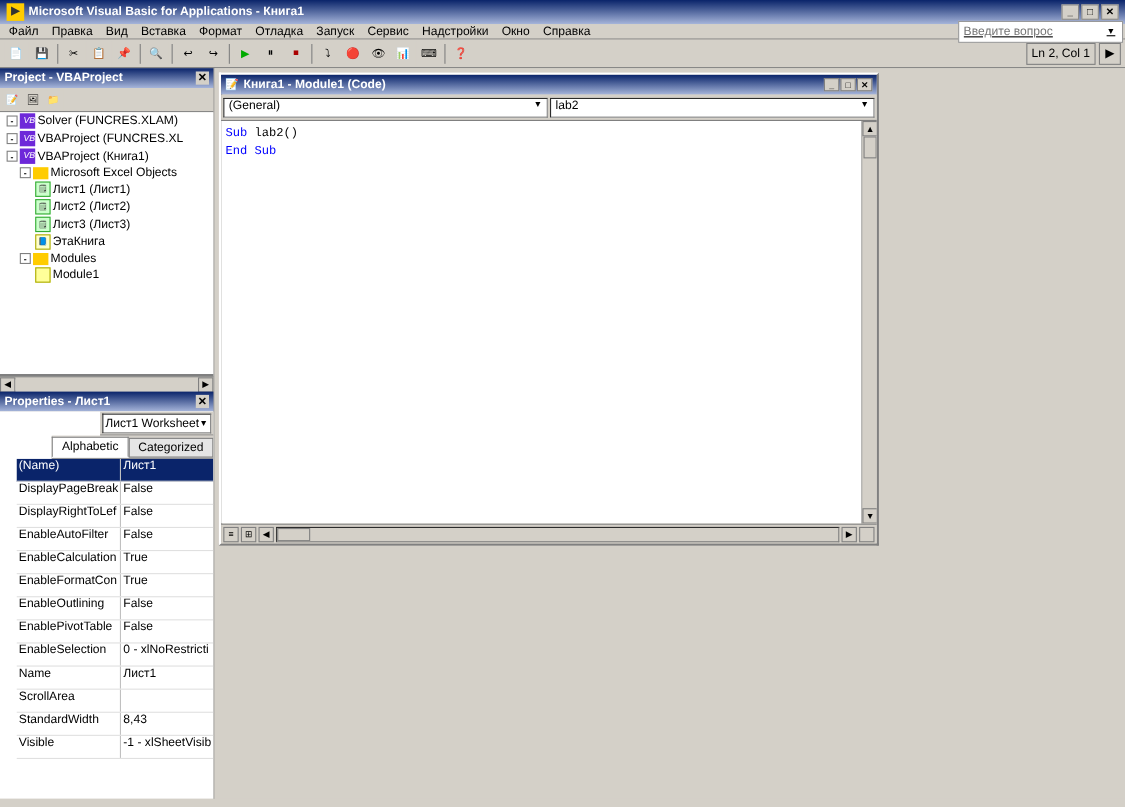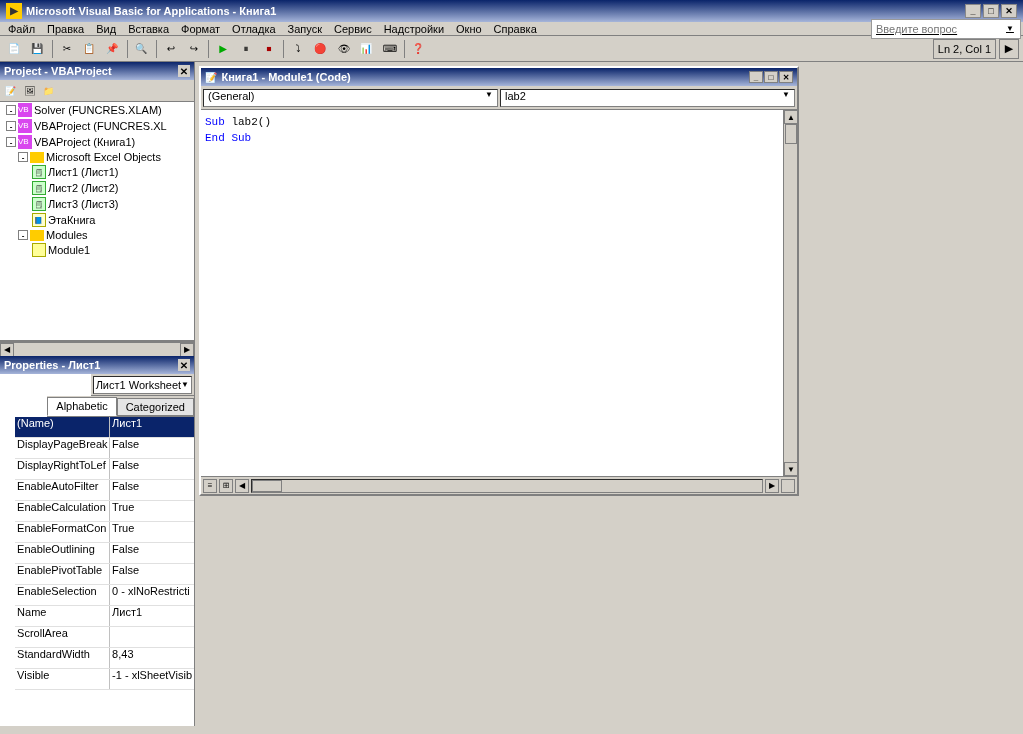--- a/index.html
+++ b/index.html
@@ -221,27 +221,28 @@
       width: 14px;
       height: 11px;
       background: #ffcc00;
       display: inline-block;
       margin-right: 2px;
       position: relative;
     }
     .vba-icon {
       width: 14px;
       height: 14px;
-      background: #d946ef;
+      background: #6d28d9;
       display: inline-block;
       margin-right: 2px;
       font-size: 8px;
       color: white;
-      text-align: left;
+      text-align: right;
       line-height: 14px;
+      font-style: italic;
     }
     .sheet-icon {
       width: 14px;
       height: 14px;
       background: #ccffcc;
       border: 1px solid #33aa33;
       display: inline-block;
       margin-right: 2px;
       font-size: 7px;
       color: #333;

